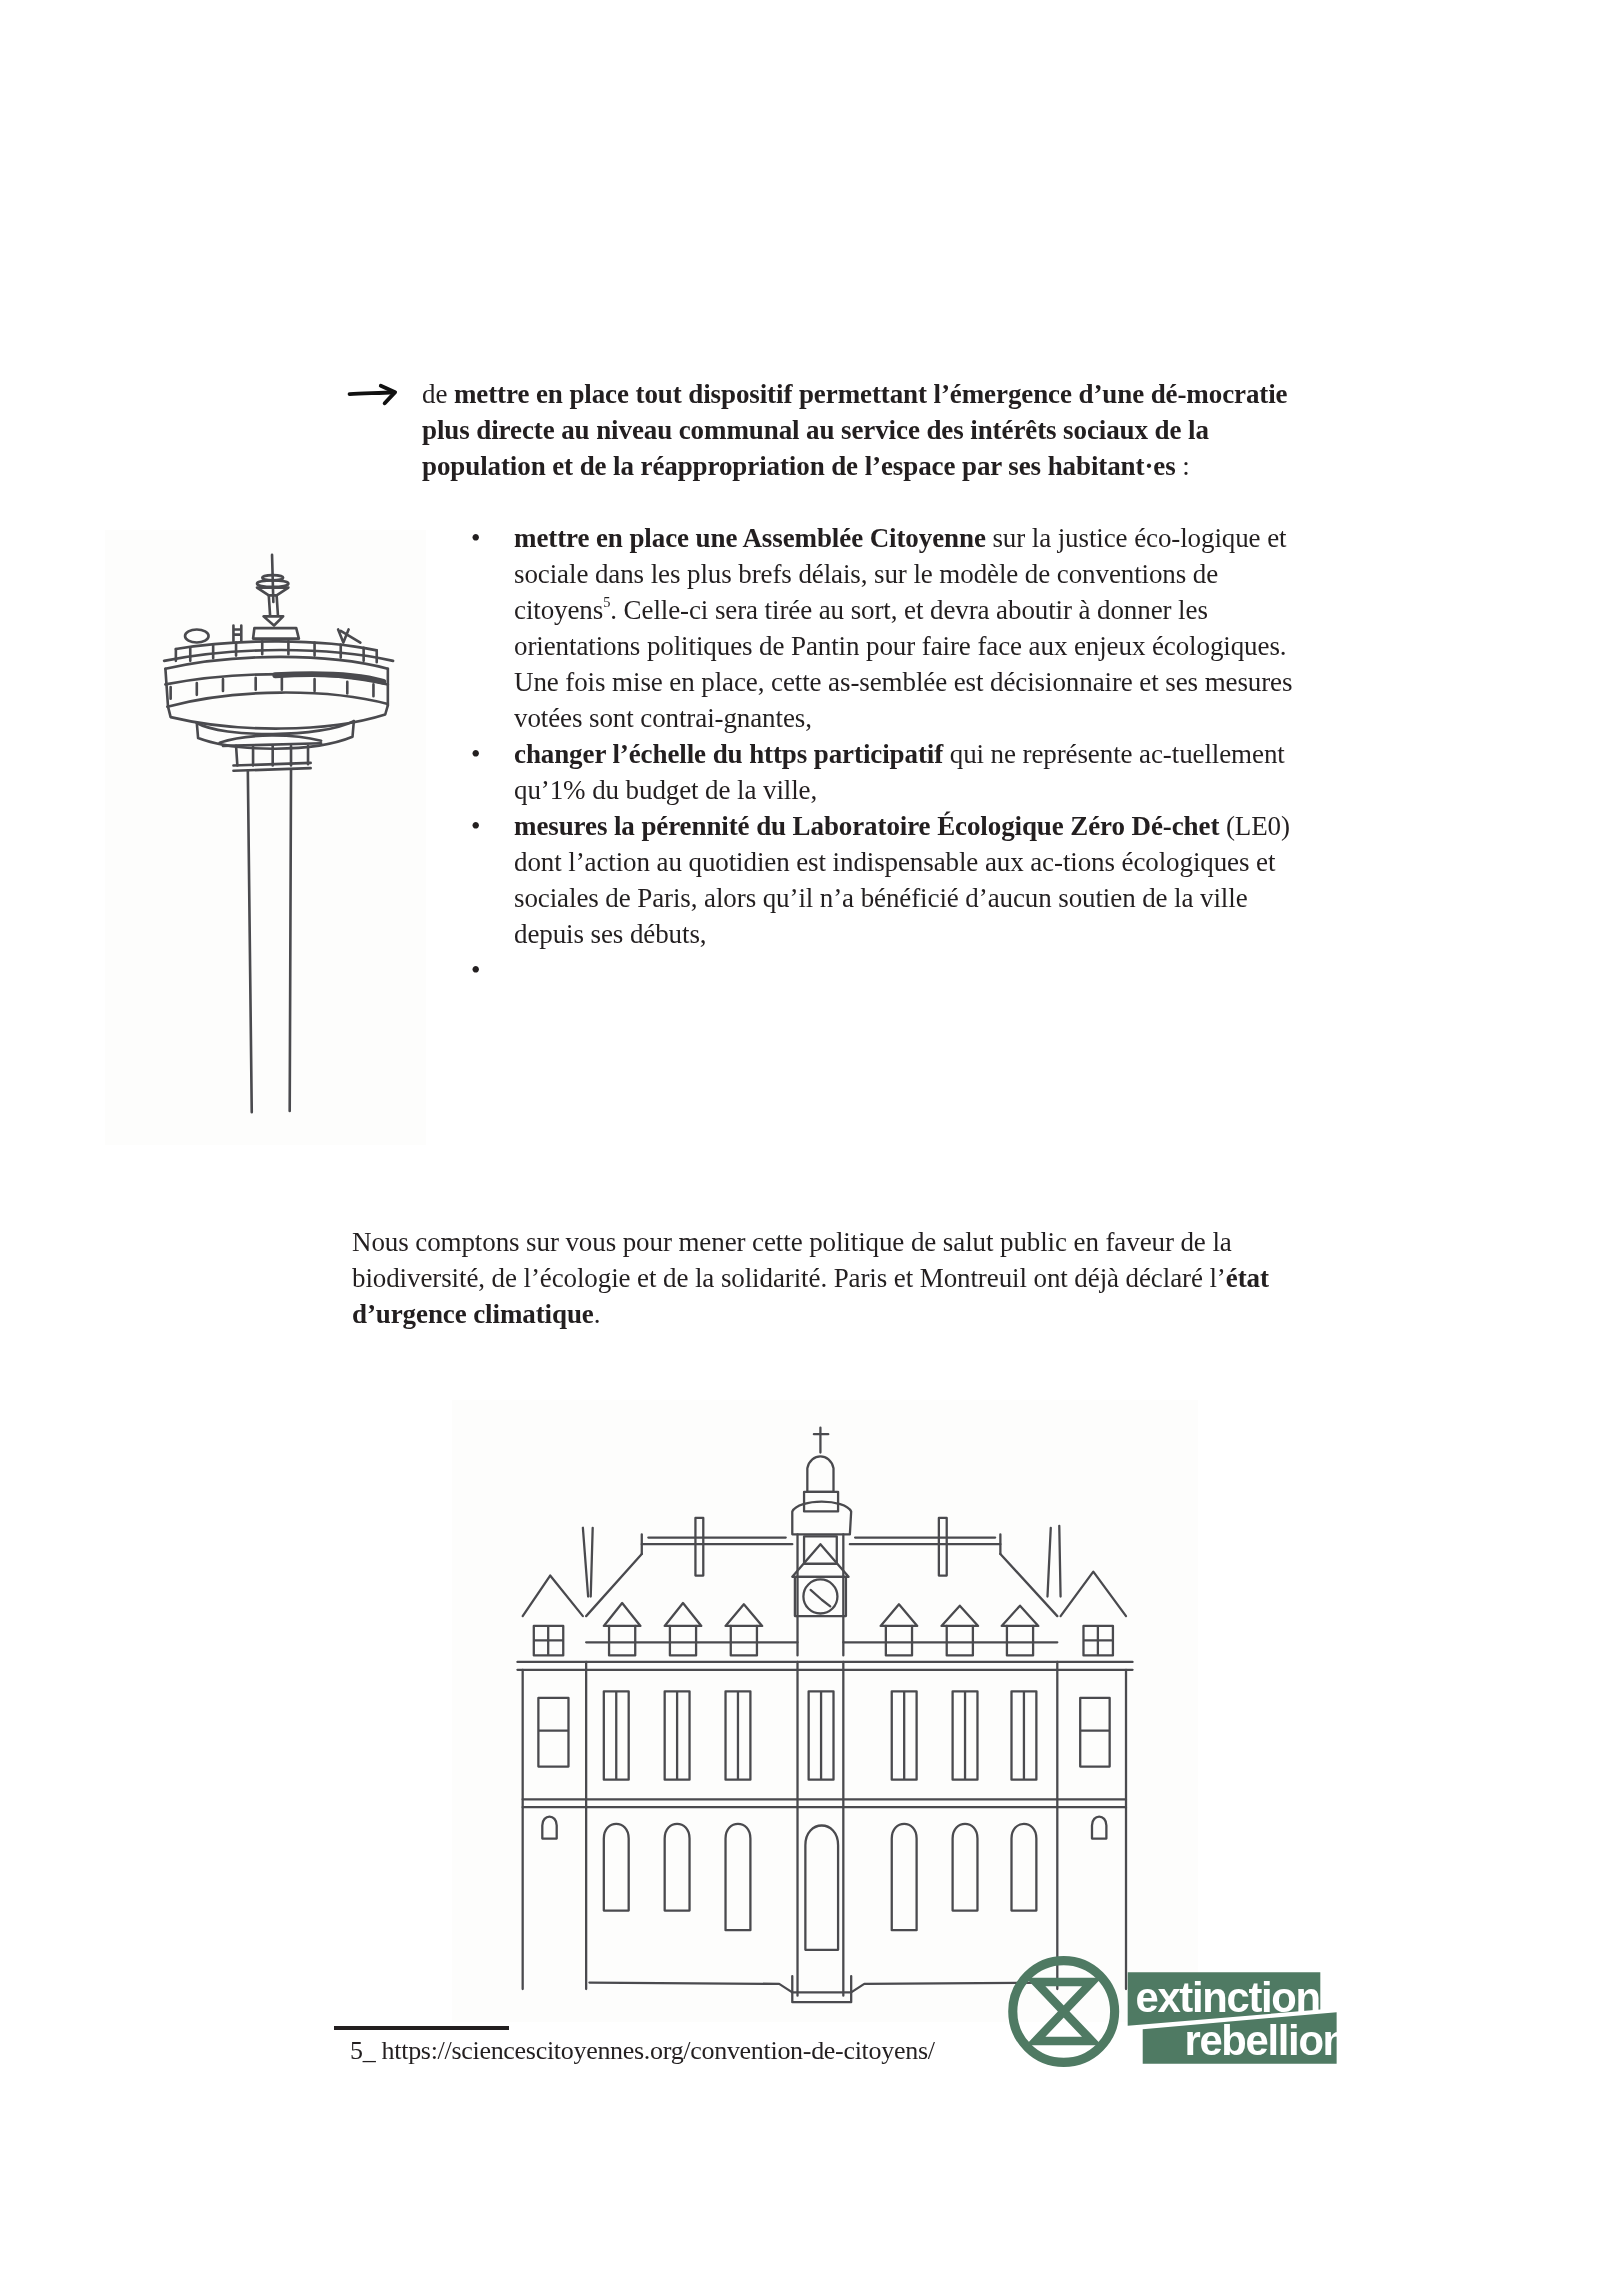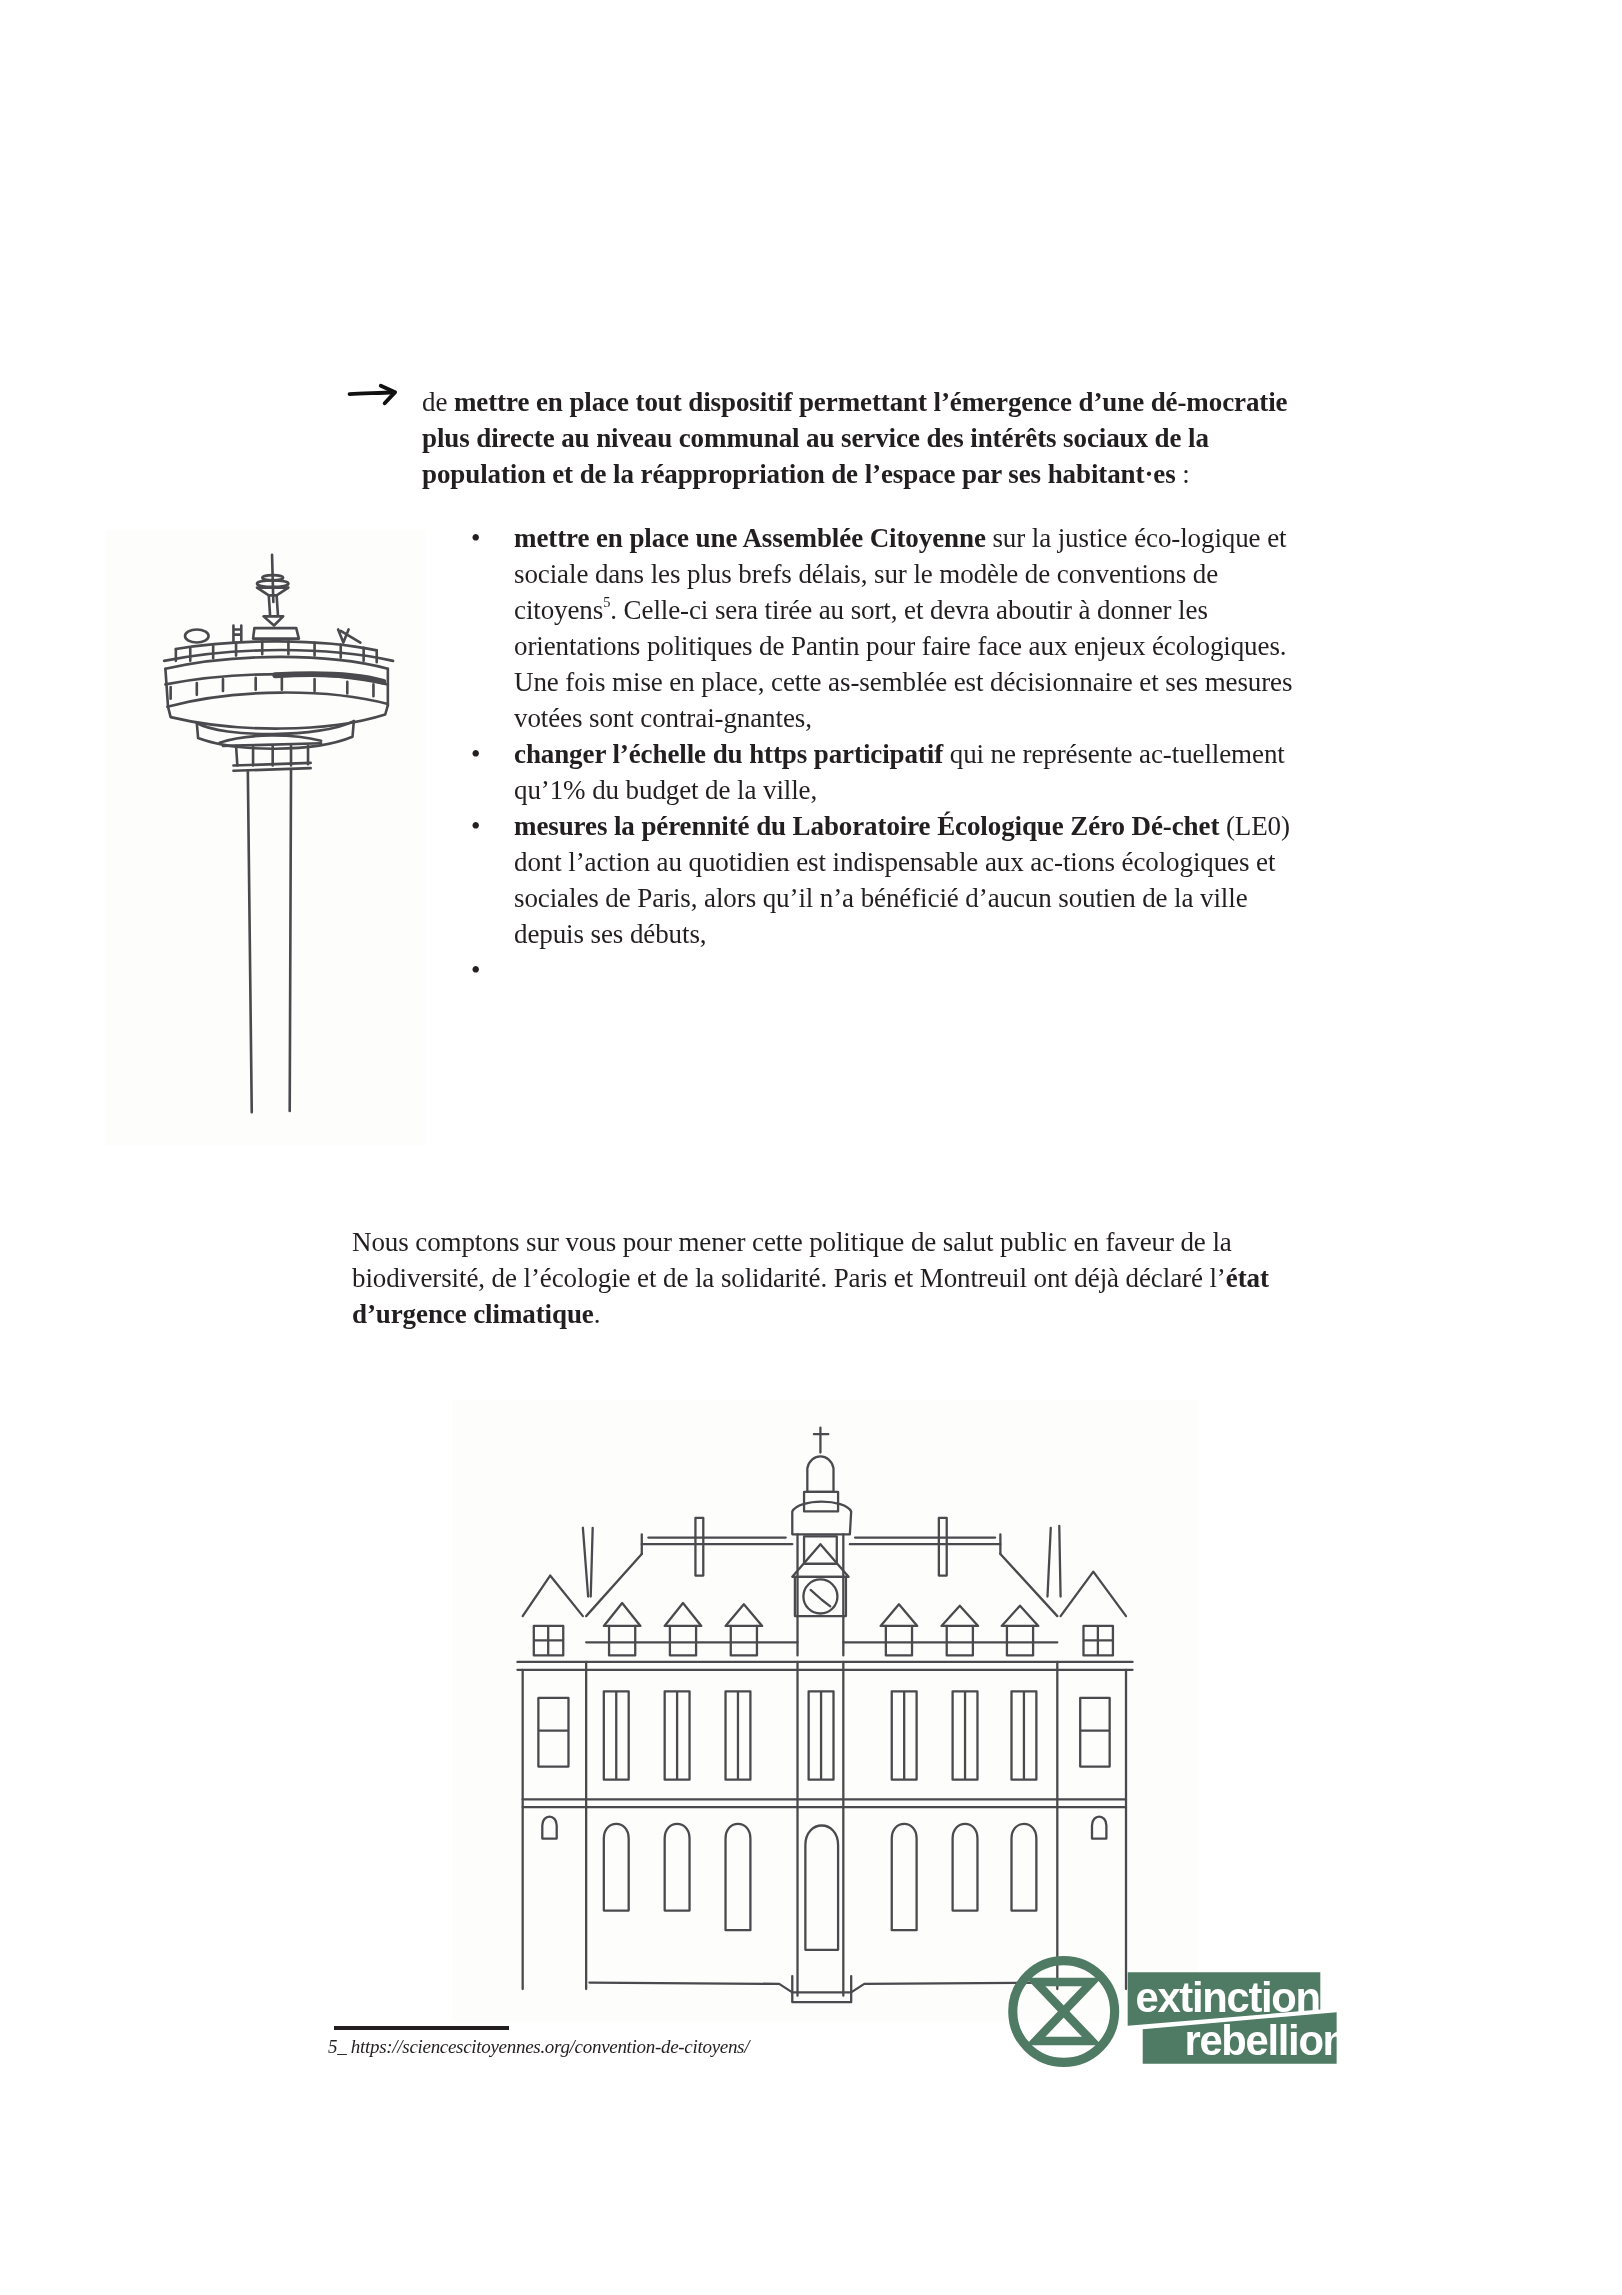--- a/index.html
+++ b/index.html
@@ -1,31 +1,31 @@
 <!DOCTYPE html>
 <html style="font-size:10.5px"><head>
 <meta charset="utf-8">
 <style>
   html, body { margin: 0; padding: 0; background: #ffffff; }
   body { width: 1623px; height: 2295px; position: relative; overflow: hidden; font-family: "Liberation Serif", "DejaVu Serif", serif; color: #231f20; }
   .abs { position: absolute; }
   .txt { font-size: 27px; line-height: 36px; letter-spacing: -0.1px; }
   .b { font-weight: bold; }
-  .intro { left: 422px; top: 384px; width: 890px; }
+  .intro { left: 422px; top: 376px; width: 890px; }
   .arrow { left: 347px; top: 383px; width: 52px; height: 23.6px; }
   .list { left: 471px; top: 520px; width: 844px; margin: 0; padding: 0; list-style: none; }
   .list li { position: relative; padding-left: 43px; }
   .list li .dot { position: absolute; left: 0; top: 0; width: 26px; }
   .closing { left: 334px; top: 1206px; width: 982px; }
   .closing p { margin: 18px; }
   sup { font-size: 14.4px; line-height: 0; vertical-align: 11.8px; }
   .tower { left: 105px; top: 530px; width: 321px; height: 615px; background: #fdfdfc; }
   .hall { left: 452px; top: 1400px; width: 746px; height: 622px; background: #fdfdfc; }
   .fn-rule { left: 334px; top: 2026px; width: 175px; height: 3.9px; background: #231f20; }
-  .fn { left: 328px; top: 2036px; font-size: 19px; font-style: italic; letter-spacing: -0.3px; }
+  .fn { left: 350px; top: 2036px; font-size: 26px; letter-spacing: -0.3px; }
   .logo { left: 1008px; top: 1956px; width: 353px; height: 111px; }
   svg { display: block; }
 </style>
 </head>
 <body>
 
 <div class="abs arrow">
   <svg width="52" height="23.6" viewBox="0 0 80 36">
     <path d="M4 17 C 25 15, 50 16, 72 14" stroke="#111" stroke-width="6" fill="none" stroke-linecap="round"></path>
     <path d="M52 4 L 74 14 L 58 31" stroke="#111" stroke-width="6" fill="none" stroke-linecap="round" stroke-linejoin="round"></path>

